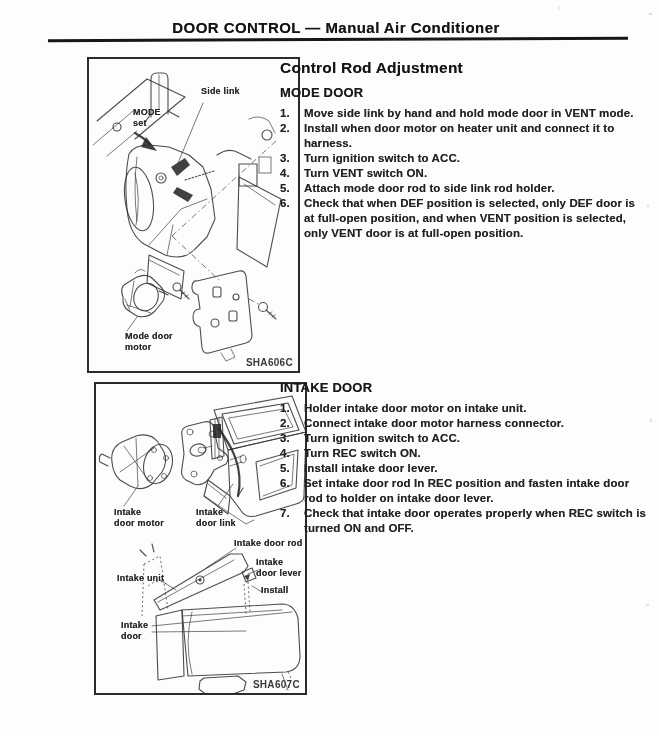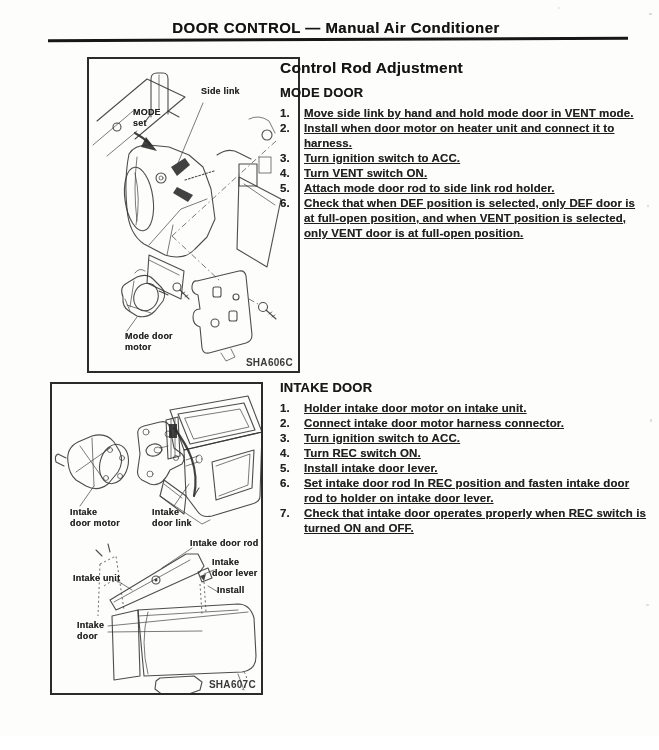--- a/index.html
+++ b/index.html
@@ -19,21 +19,21 @@
   .hdr-rule{
     position:absolute; top:38px; left:48px; width:580px; height:3px;
     background:#171717; transform:rotate(-0.25deg);
   }
   
   .fig{
     position:absolute; left:50px; width:213px;
     border:2px solid #2b2b2b; background:#fdfdfb; box-sizing:border-box;
   }
   .fig1{ top:57px;  height:316px;margin-left:37px; }
-  .fig2{ top:382px; height:313px; }
+  .fig2{ top:382px; height:313px;margin-left:44px; }
   .fig svg{ position:absolute; left:0; top:0; }
   .figlabel{
     position:absolute;
     font-weight:700; font-size:9px; line-height:11px; letter-spacing:.2px;
     color:#242424; white-space:pre-line;
     text-shadow:0 0 .3px rgba(0,0,0,.5);
   }
   .figcode{
     position:absolute; right:5px; bottom:3px;
     font-weight:700; font-size:10px; letter-spacing:.3px; color:#3a3a3a;
@@ -46,21 +46,21 @@
     font-weight:700; font-size:15.5px; letter-spacing:.2px;
     color:#151515; text-shadow:0 0 .4px rgba(0,0,0,.5);
     margin:0 0 8px 0;
   }
   .h2{
     font-weight:700; font-size:13px; letter-spacing:.2px;
     color:#181818; text-shadow:0 0 .35px rgba(0,0,0,.5);
     margin:0 0 6px 0;
   }
   ol.steps{
-    margin:0; padding:0 0 0 24px; list-style:none; counter-reset:step;text-decoration:underline;
+    margin:0; padding:0 0 0 24px; list-style:none; counter-reset:step;
   }
   ol.steps li{
     counter-increment:step; position:relative;
     font-weight:700; font-size:11.5px; line-height:15px;
     letter-spacing:.1px; color:#222;
     text-shadow:0 0 .3px rgba(0,0,0,.45);
   }
   ol.steps li::before{
     content:counter(step) "."; position:absolute; left:-24px; top:0;
   }

